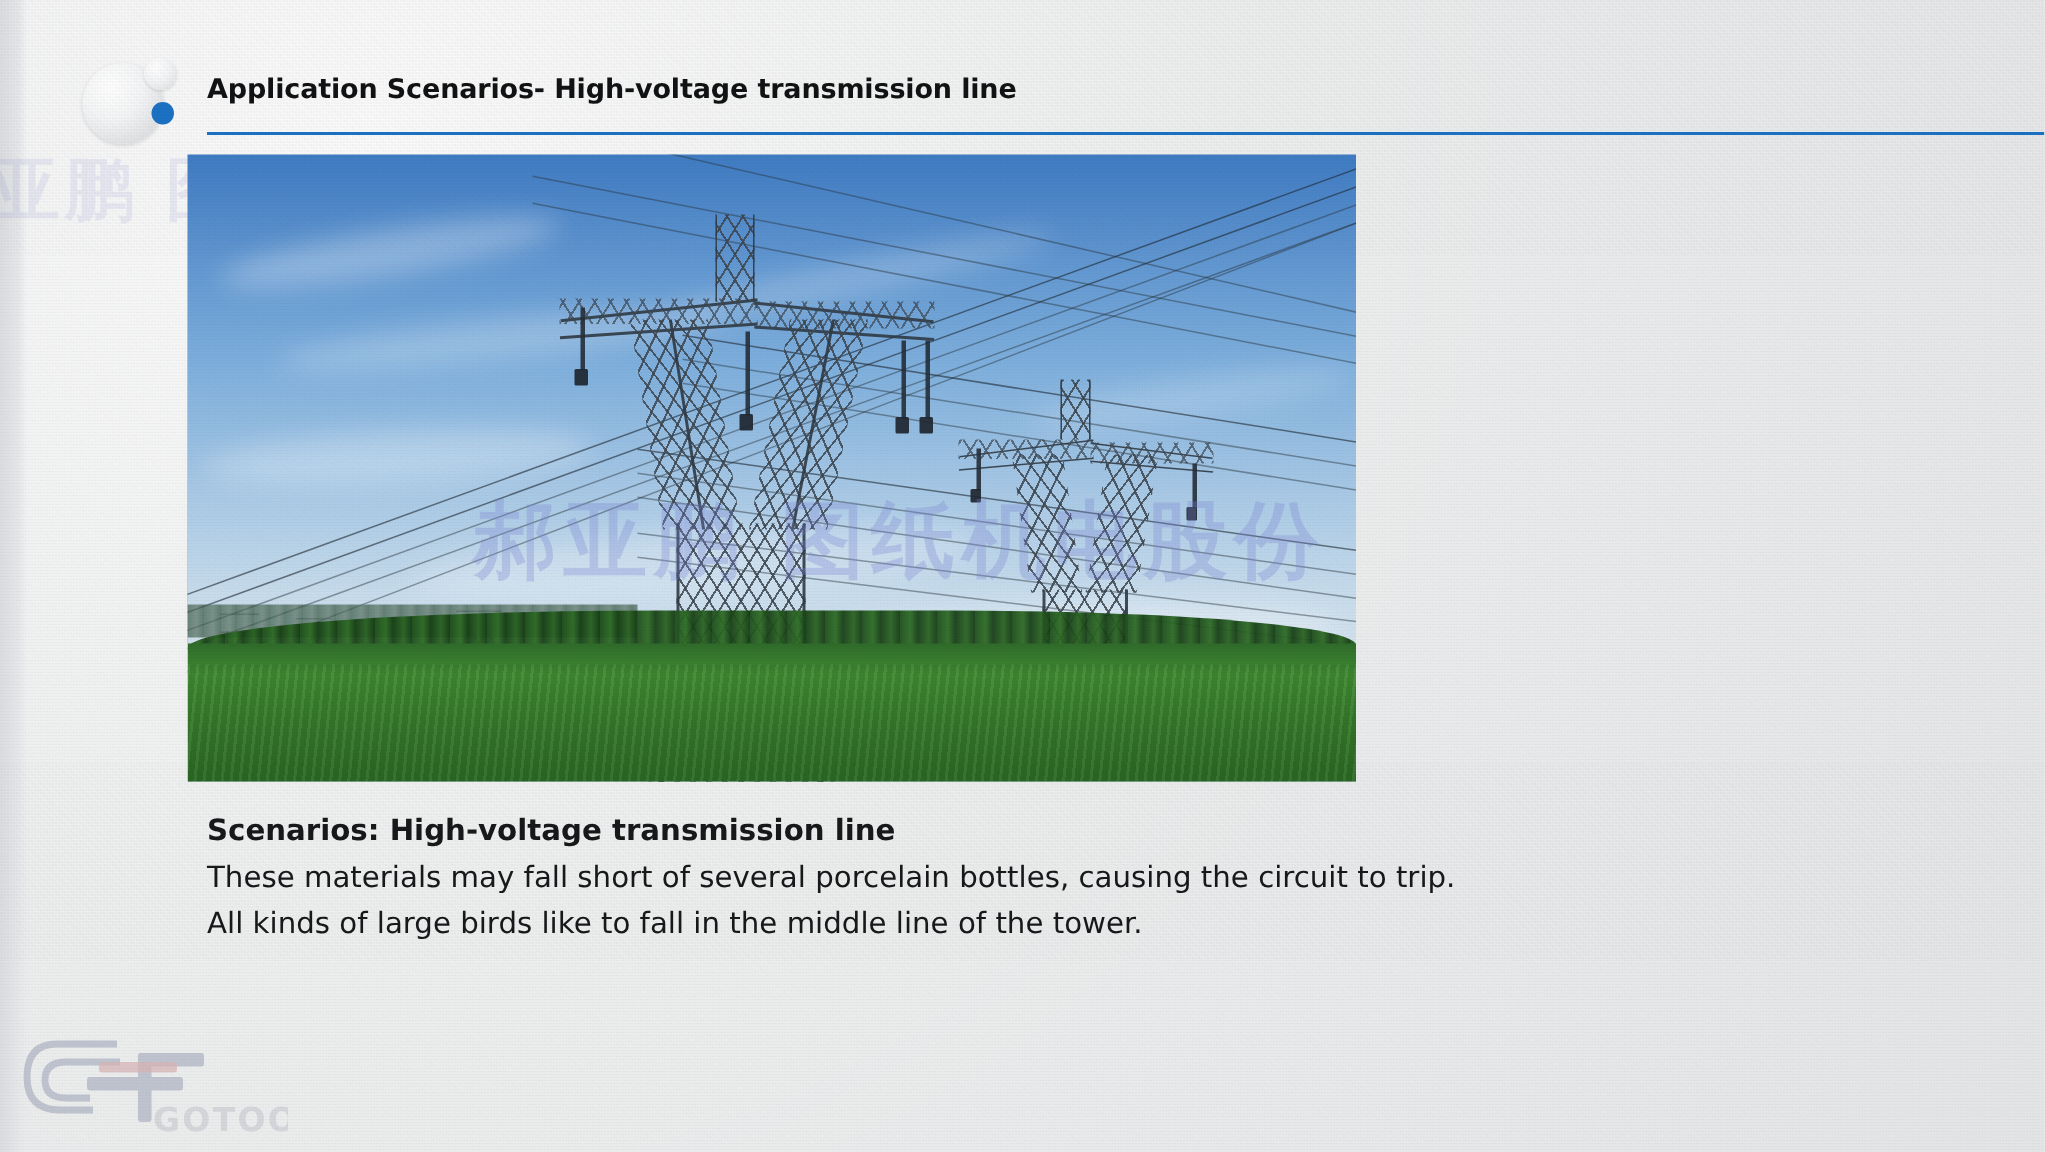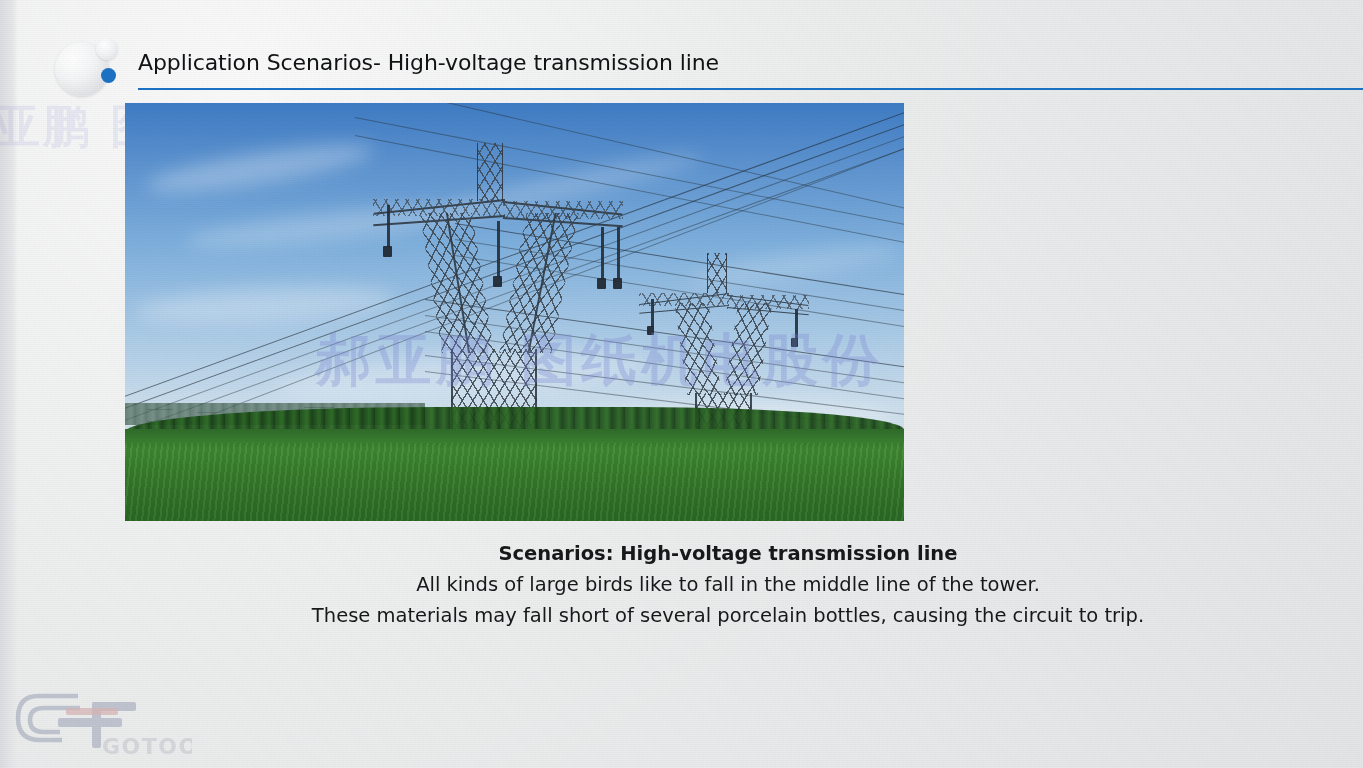--- a/index.html
+++ b/index.html
@@ -90,22 +90,22 @@
   }
 
   
   .title-block {
     position: absolute;
     left: 138px; top: 50px;
     right: 0;
   }
   .title-text {
     font-family: "DejaVu Sans", sans-serif;
-    font-size: 22px;
-    font-weight: 400;
+    font-size: 18px;
+    font-weight: 700;
     color: #111214;
     letter-spacing: -0.1px;
     line-height: 1.15;
     white-space: nowrap;
   }
   .title-rule {
     position: absolute;
     left: 138px;
     top: 88px;
     width: 1225px;
@@ -246,21 +246,20 @@
   
   .body-copy {
     position: absolute;
     left: 138px;
     top: 538px;
     width: 1180px;
     font-family: "DejaVu Sans", sans-serif;
     color: #16181a;
     font-size: 19.5px;
     line-height: 31px;
-    text-align: center;
   }
   .body-copy .lead {
     font-weight: 700;
     font-size: 19.5px;
   }
   .body-copy p { margin: 0; }
 
   
   .logo {
     position: absolute;
@@ -405,22 +404,22 @@
     <div class="treeline"></div>
     <div class="ground">
       <div class="field-rows"></div>
     </div>
 
     <div class="photo-wm">郝亚鹏 图纸机电股份</div>
   </div>
 
   <div class="body-copy">
     <p class="lead">Scenarios: High-voltage transmission line</p>
+    <p>These materials may fall short of several porcelain bottles, causing the circuit to trip.</p>
     <p>All kinds of large birds like to fall in the middle line of the tower.</p>
-    <p>These materials may fall short of several porcelain bottles, causing the circuit to trip.</p>
   </div>
 
   <div class="logo">
     <svg viewBox="0 0 178 74" xmlns="http://www.w3.org/2000/svg" aria-hidden="true">
       <g fill="none" stroke="#8e96ae" stroke-width="4.6" opacity="0.85">
         <path d="M64 8 H24 Q4 8 4 30 Q4 52 26 52 H48"></path>
         <path d="M66 20 H30 Q16 20 16 32 Q16 44 30 44 H46"></path>
       </g>
       <g fill="#8e96ae" opacity="0.85">
         <rect x="44" y="30" width="64" height="9" rx="2"></rect>

